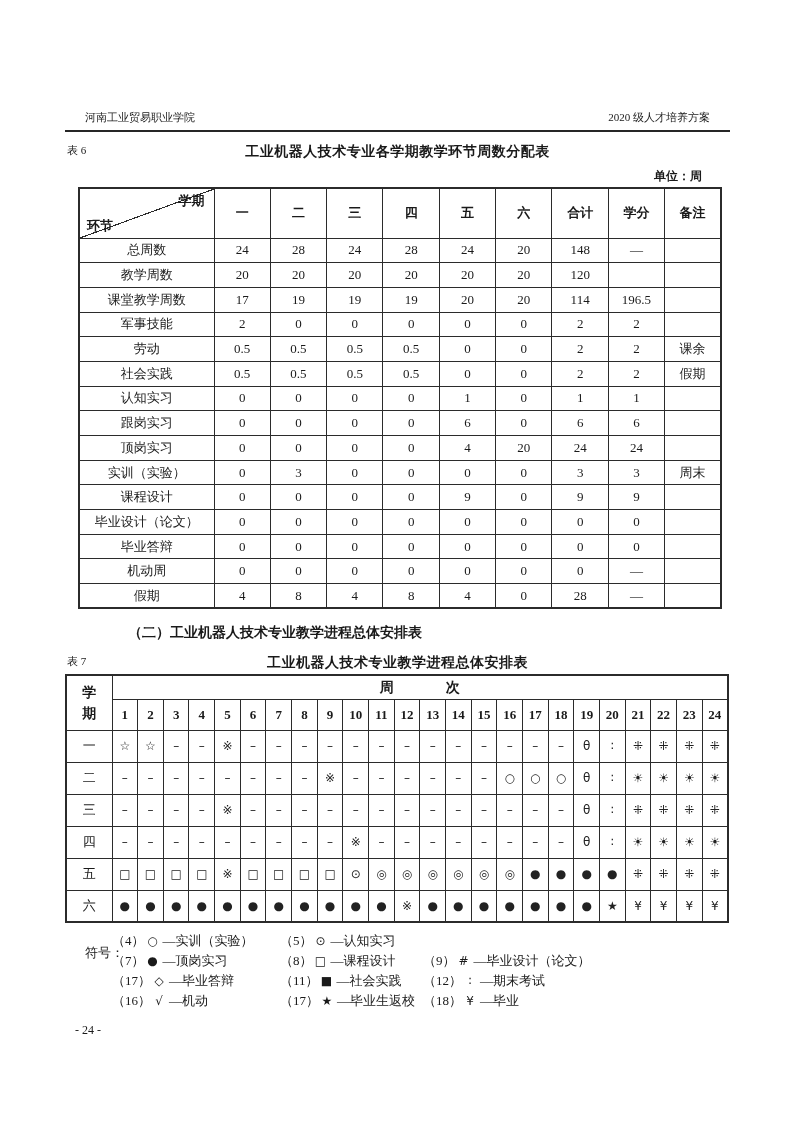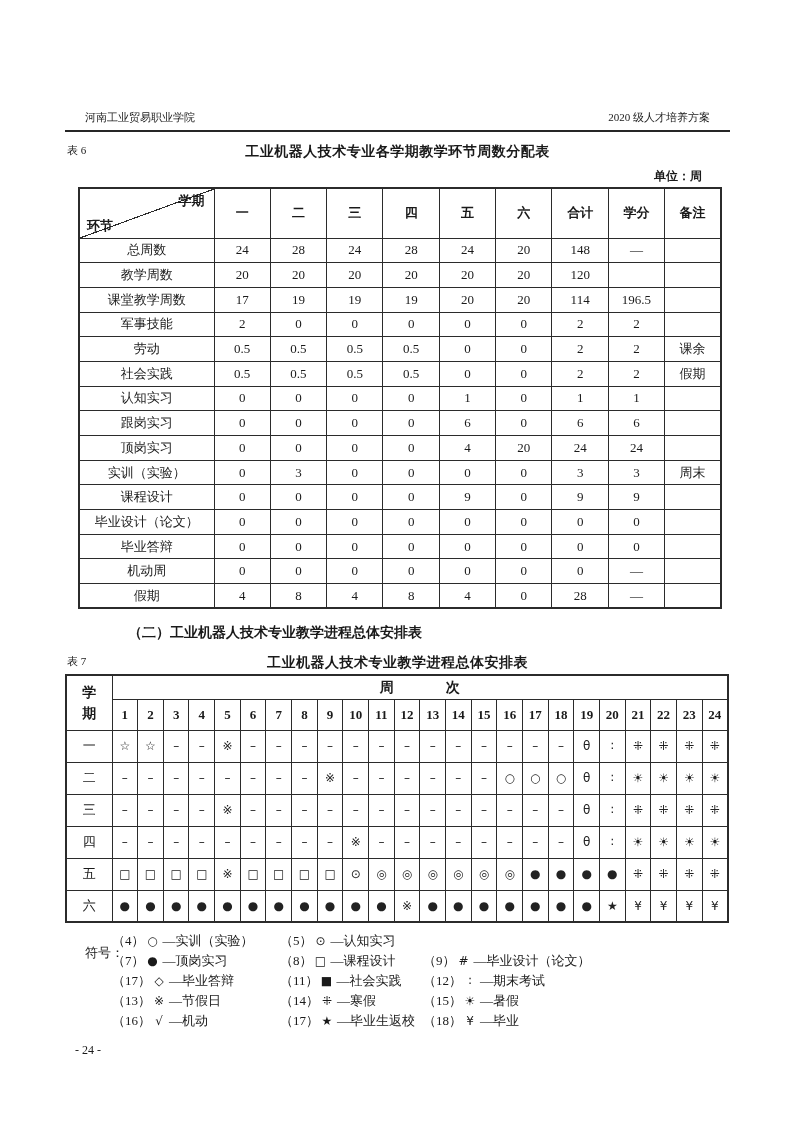--- a/index.html
+++ b/index.html
@@ -541,25 +541,20 @@
             <span class="c0"><span>（7）</span><span class="lsym">●</span><span>—顶岗实习</span></span>
             <span class="c1"><span>（8）</span><span class="lsym">□</span><span>—课程设计</span></span>
             <span class="c2"><span>（9）</span><span class="lsym">#</span><span>—毕业设计（论文）</span></span>
           </div>
           <div class="legend-row">
             <span class="c0"><span>（17）</span><span class="lsym">◇</span><span>—毕业答辩</span></span>
             <span class="c1"><span>（11）</span><span class="lsym">■</span><span>—社会实践</span></span>
             <span class="c2"><span>（12）</span><span class="lsym">∶</span><span>—期末考试</span></span>
           </div>
           <div class="legend-row">
-            <span class="c0"><span>（13）</span><span class="lsym">※</span><span>—节假日</span></span>
-            <span class="c1"><span>（14）</span><span class="lsym">⁜</span><span>—寒假</span></span>
-            <span class="c2"><span>（15）</span><span class="lsym">☀</span><span>—暑假</span></span>
-          </div>
-          <div class="legend-row">
             <span class="c0"><span>（16）</span><span class="lsym">√</span><span>—机动</span></span>
             <span class="c1"><span>（17）</span><span class="lsym">★</span><span>—毕业生返校</span></span>
             <span class="c2"><span>（18）</span><span class="lsym">¥</span><span>—毕业</span></span>
           </div>
         </div>
     </div>
 
     <div class="page-footer">- 24 -</div>
 
   </div>

